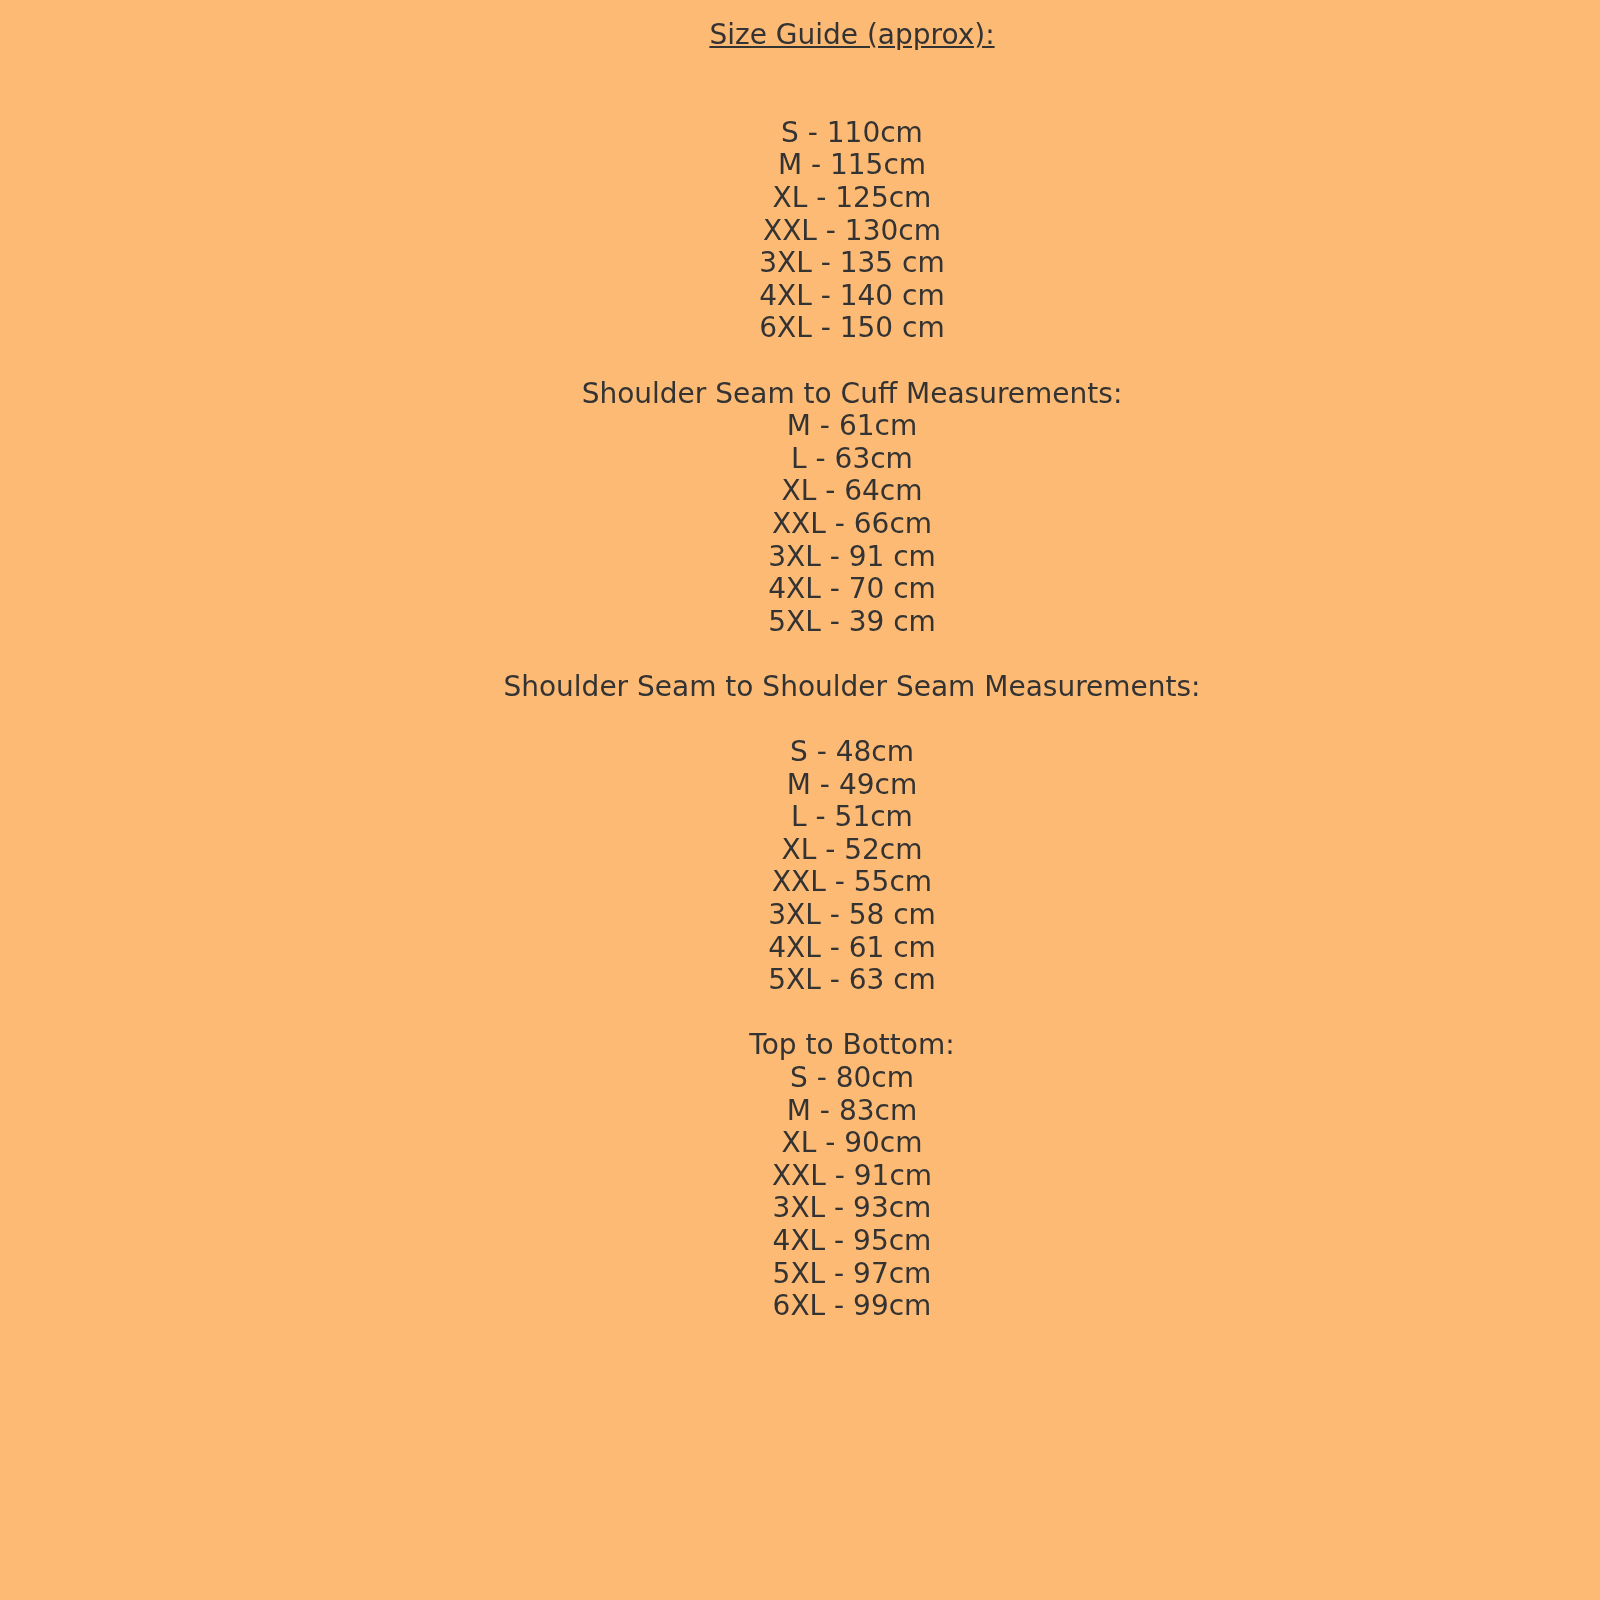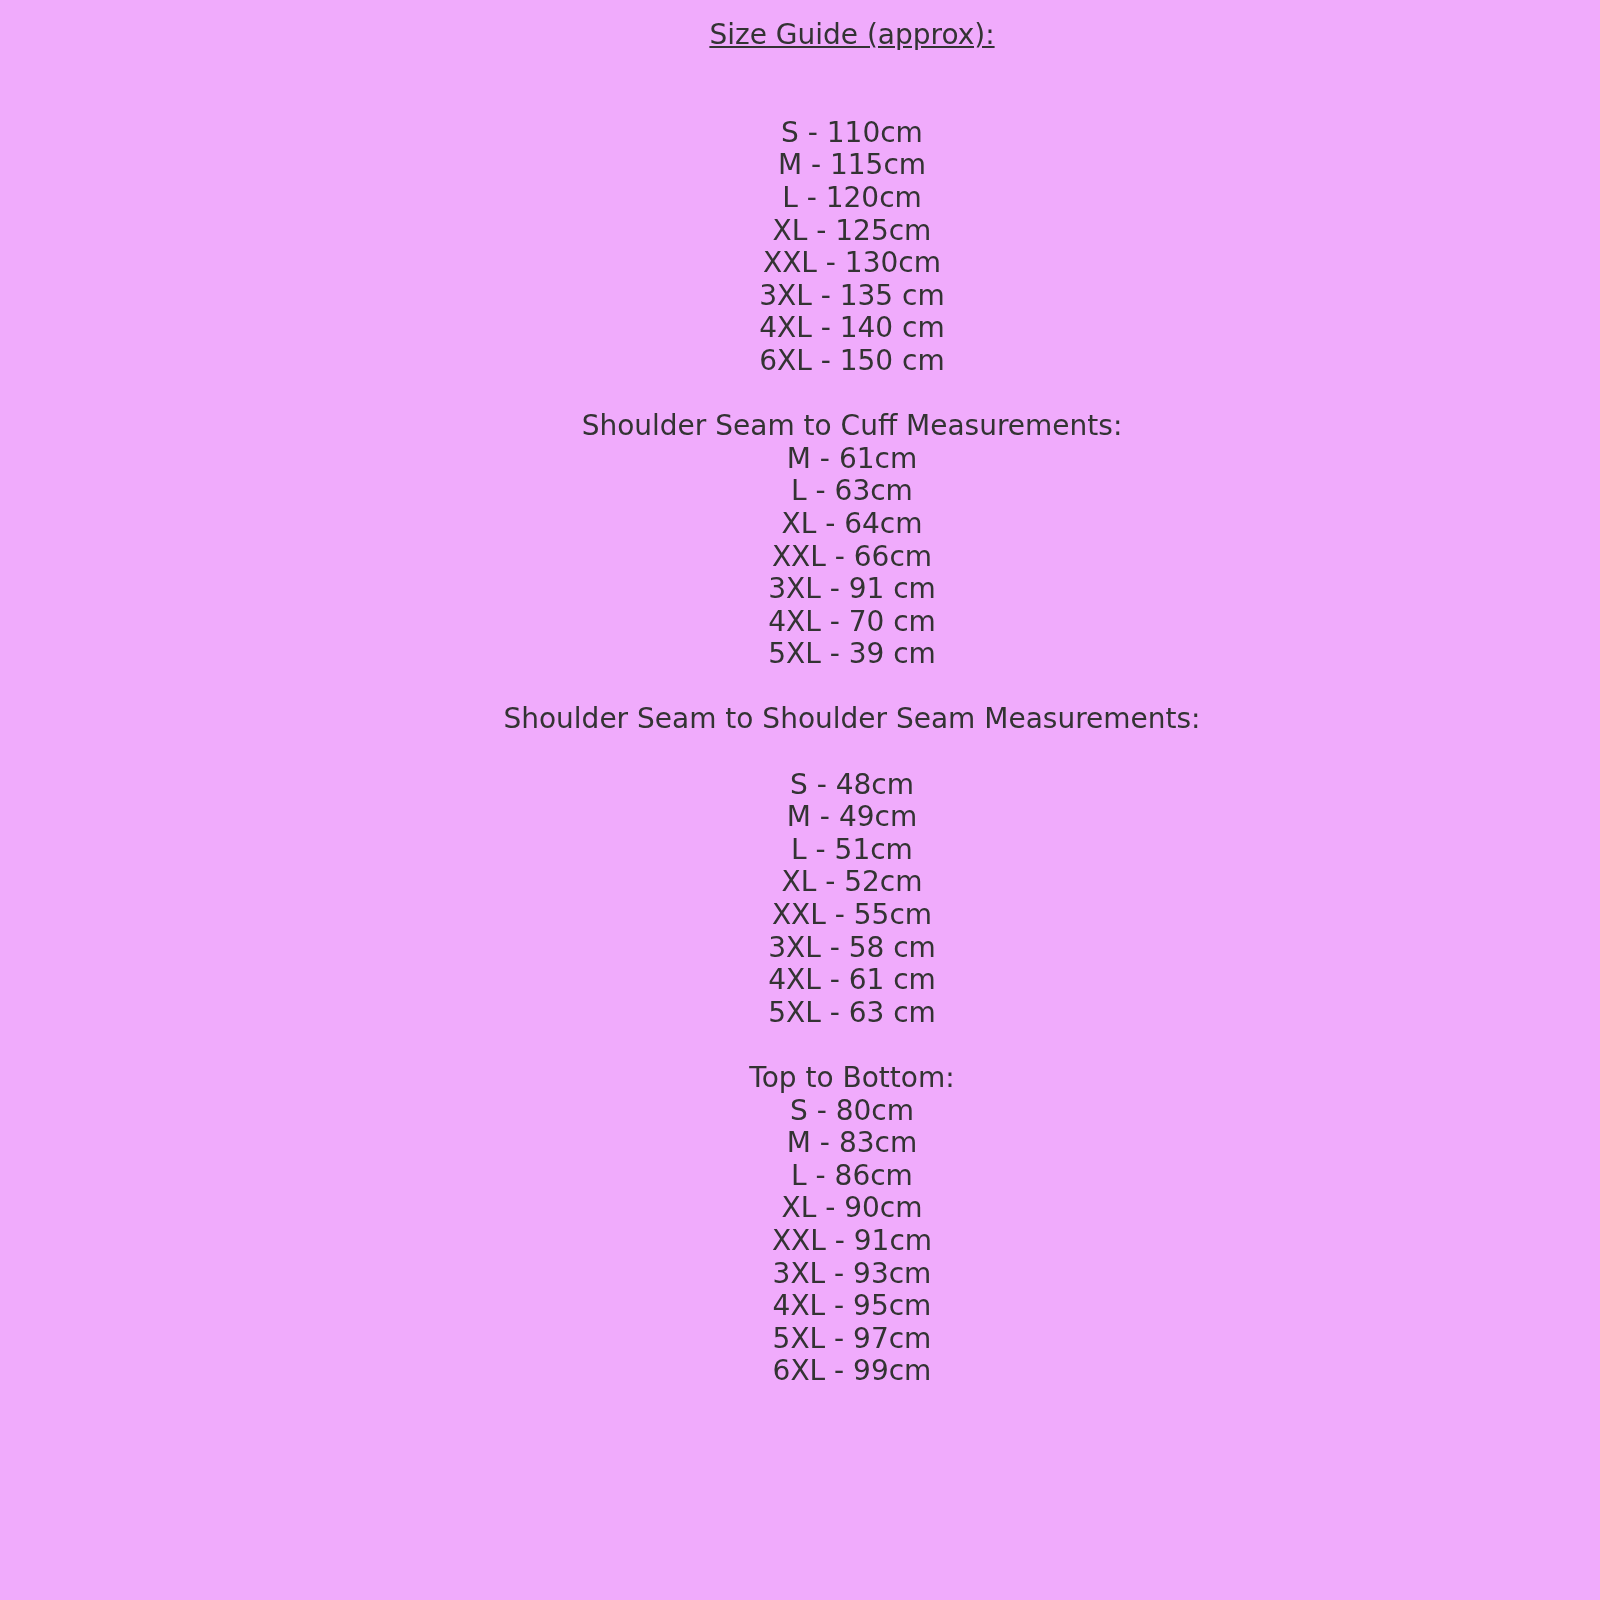--- a/index.html
+++ b/index.html
@@ -4,21 +4,21 @@
 <style>
   html, body {
     margin: 0;
     padding: 0;
     background: #ffffff;
   }
   .page {
     position: relative;
     width: 1600px;
     height: 1600px;
-    background: #f0abfc;
+    background: #fdba74;
     overflow: hidden;
   }
   .content {
     box-sizing: border-box;
     width: 1600px;
     padding-top: 19px;
     padding-left: 104px; 
     text-align: center;
     font-family: "DejaVu Sans", "Liberation Sans", sans-serif;
     font-size: 28px;
@@ -42,21 +42,20 @@
 
 <div class="page">
   <div class="content">
 
     <div class="line doc-title">Size Guide (approx):</div>
     <div class="line blank"></div>
 
     <div class="line blank"></div>
     <div class="line">S - 110cm</div>
     <div class="line">M - 115cm</div>
-    <div class="line">L - 120cm</div>
     <div class="line">XL - 125cm</div>
     <div class="line">XXL - 130cm</div>
     <div class="line">3XL - 135 cm</div>
     <div class="line">4XL - 140 cm</div>
     <div class="line">6XL - 150 cm</div>
     <div class="line blank"></div>
 
     <div class="line">Shoulder Seam to Cuff Measurements:</div>
     <div class="line">M - 61cm</div>
     <div class="line">L - 63cm</div>
@@ -75,21 +74,20 @@
     <div class="line">XL - 52cm</div>
     <div class="line">XXL - 55cm</div>
     <div class="line">3XL - 58 cm</div>
     <div class="line">4XL - 61 cm</div>
     <div class="line">5XL - 63 cm</div>
     <div class="line blank"></div>
 
     <div class="line">Top to Bottom:</div>
     <div class="line">S - 80cm</div>
     <div class="line">M - 83cm</div>
-    <div class="line">L - 86cm</div>
     <div class="line">XL - 90cm</div>
     <div class="line">XXL - 91cm</div>
     <div class="line">3XL - 93cm</div>
     <div class="line">4XL - 95cm</div>
     <div class="line">5XL - 97cm</div>
     <div class="line">6XL - 99cm</div>
 
   </div>
 </div>
 

